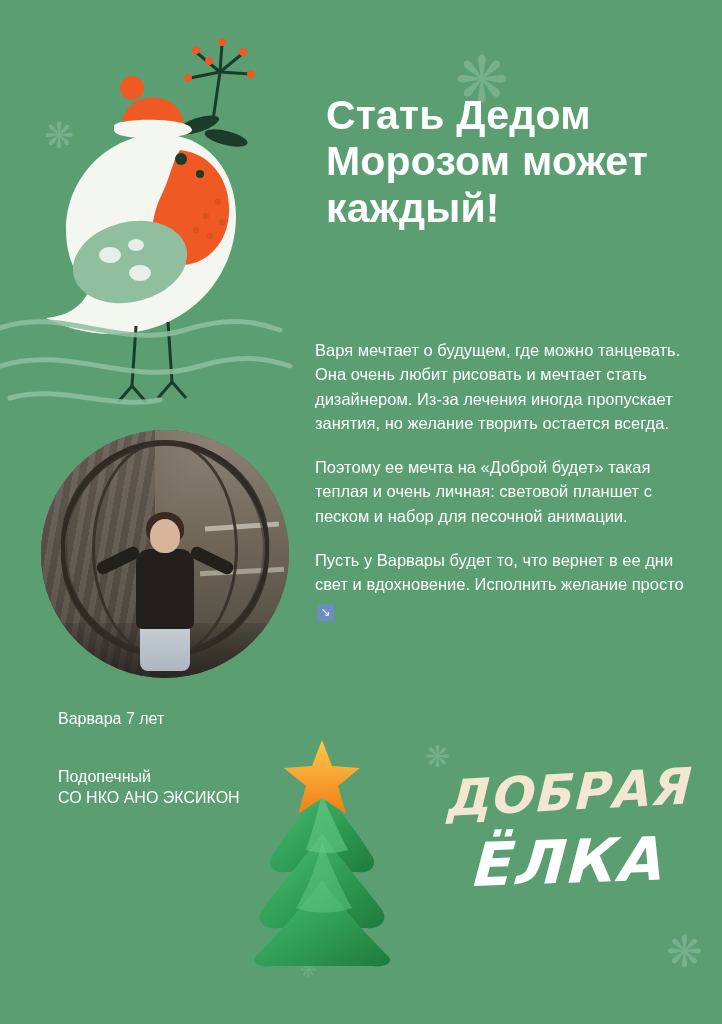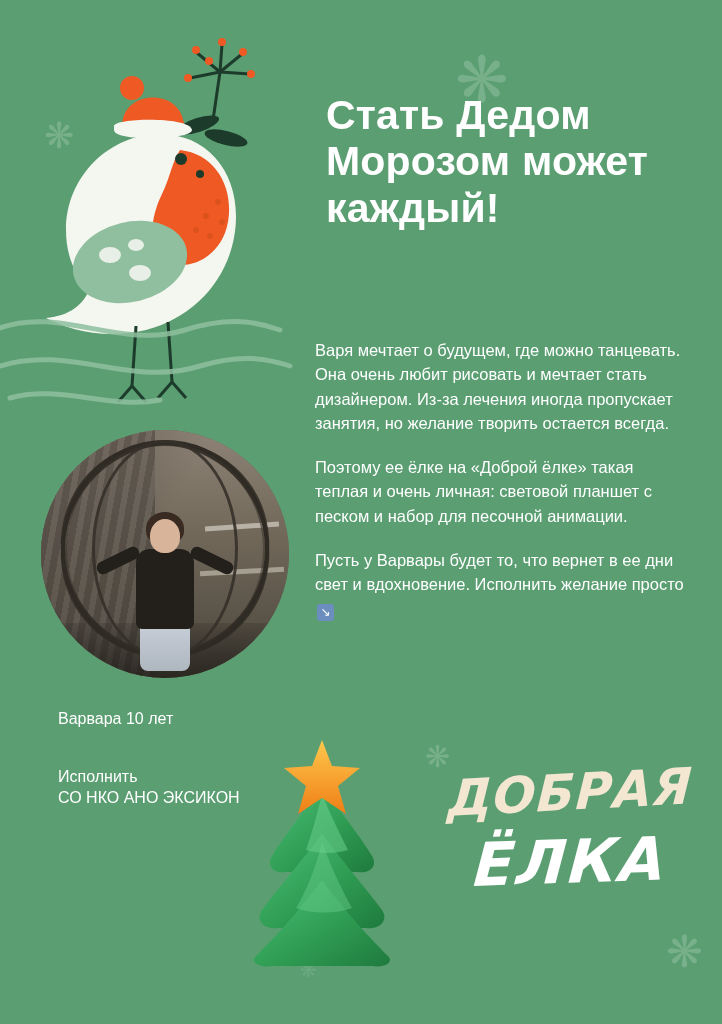--- a/index.html
+++ b/index.html
@@ -339,21 +339,21 @@
       <path d="M0 28 C60 6 120 50 185 30 C230 16 258 22 280 30"></path>
       <path d="M0 66 C70 44 130 88 200 66 C240 54 266 58 290 66"></path>
       <path d="M10 98 C60 84 110 110 160 100"></path>
     </g>
   </svg>
 
   <div class="headline">Стать Дедом Морозом может каждый!</div>
 
   <div class="body-text">
     <p>Варя мечтает о будущем, где можно танцевать. Она очень любит рисовать и мечтает стать дизайнером. Из-за лечения иногда пропускает занятия, но желание творить остается всегда.</p>
-    <p>Поэтому ее ёлке на «Доброй ёлке» такая теплая и очень личная: световой планшет с песком и набор для песочной анимации.</p>
+    <p>Поэтому ее мечта на «Доброй будет» такая теплая и очень личная: световой планшет с песком и набор для песочной анимации.</p>
     <p>
       <span>Пусть у Варвары будет то, что вернет в ее дни свет и вдохновение. Исполнить желание просто</span><span class="emoji-arrow">↘</span>
     </p>
   </div>
 
   <div class="photo">
     <div class="ph-bg"></div>
     <div class="ph-wall"></div>
     <div class="ph-rail"></div>
     <div class="ph-rail2"></div>
@@ -362,23 +362,23 @@
     <div class="ph-ring2"></div>
     <div class="ph-girl-legs"></div>
     <div class="ph-girl-body"></div>
     <div class="ph-girl-arm-l"></div>
     <div class="ph-girl-arm-r"></div>
     <div class="ph-girl-hair"></div>
     <div class="ph-girl-head"></div>
   </div>
 
   <div class="caption">
-    <div class="name">Варвара 10 лет</div>
+    <div class="name">Варвара 7 лет</div>
     <div class="org">
-      <div>Исполнить</div>
+      <div>Подопечный</div>
       <div>СО НКО АНО ЭКСИКОН</div>
     </div>
   </div>
 
   <div class="tree">
     <svg width="180" height="250" viewBox="0 0 180 250" xmlns="http://www.w3.org/2000/svg">
       <defs>
         <linearGradient id="gtree" x1="0" y1="0" x2="1" y2="1">
           <stop offset="0%" stop-color="#4fc07a"></stop>
           <stop offset="55%" stop-color="#2f9d53"></stop>

